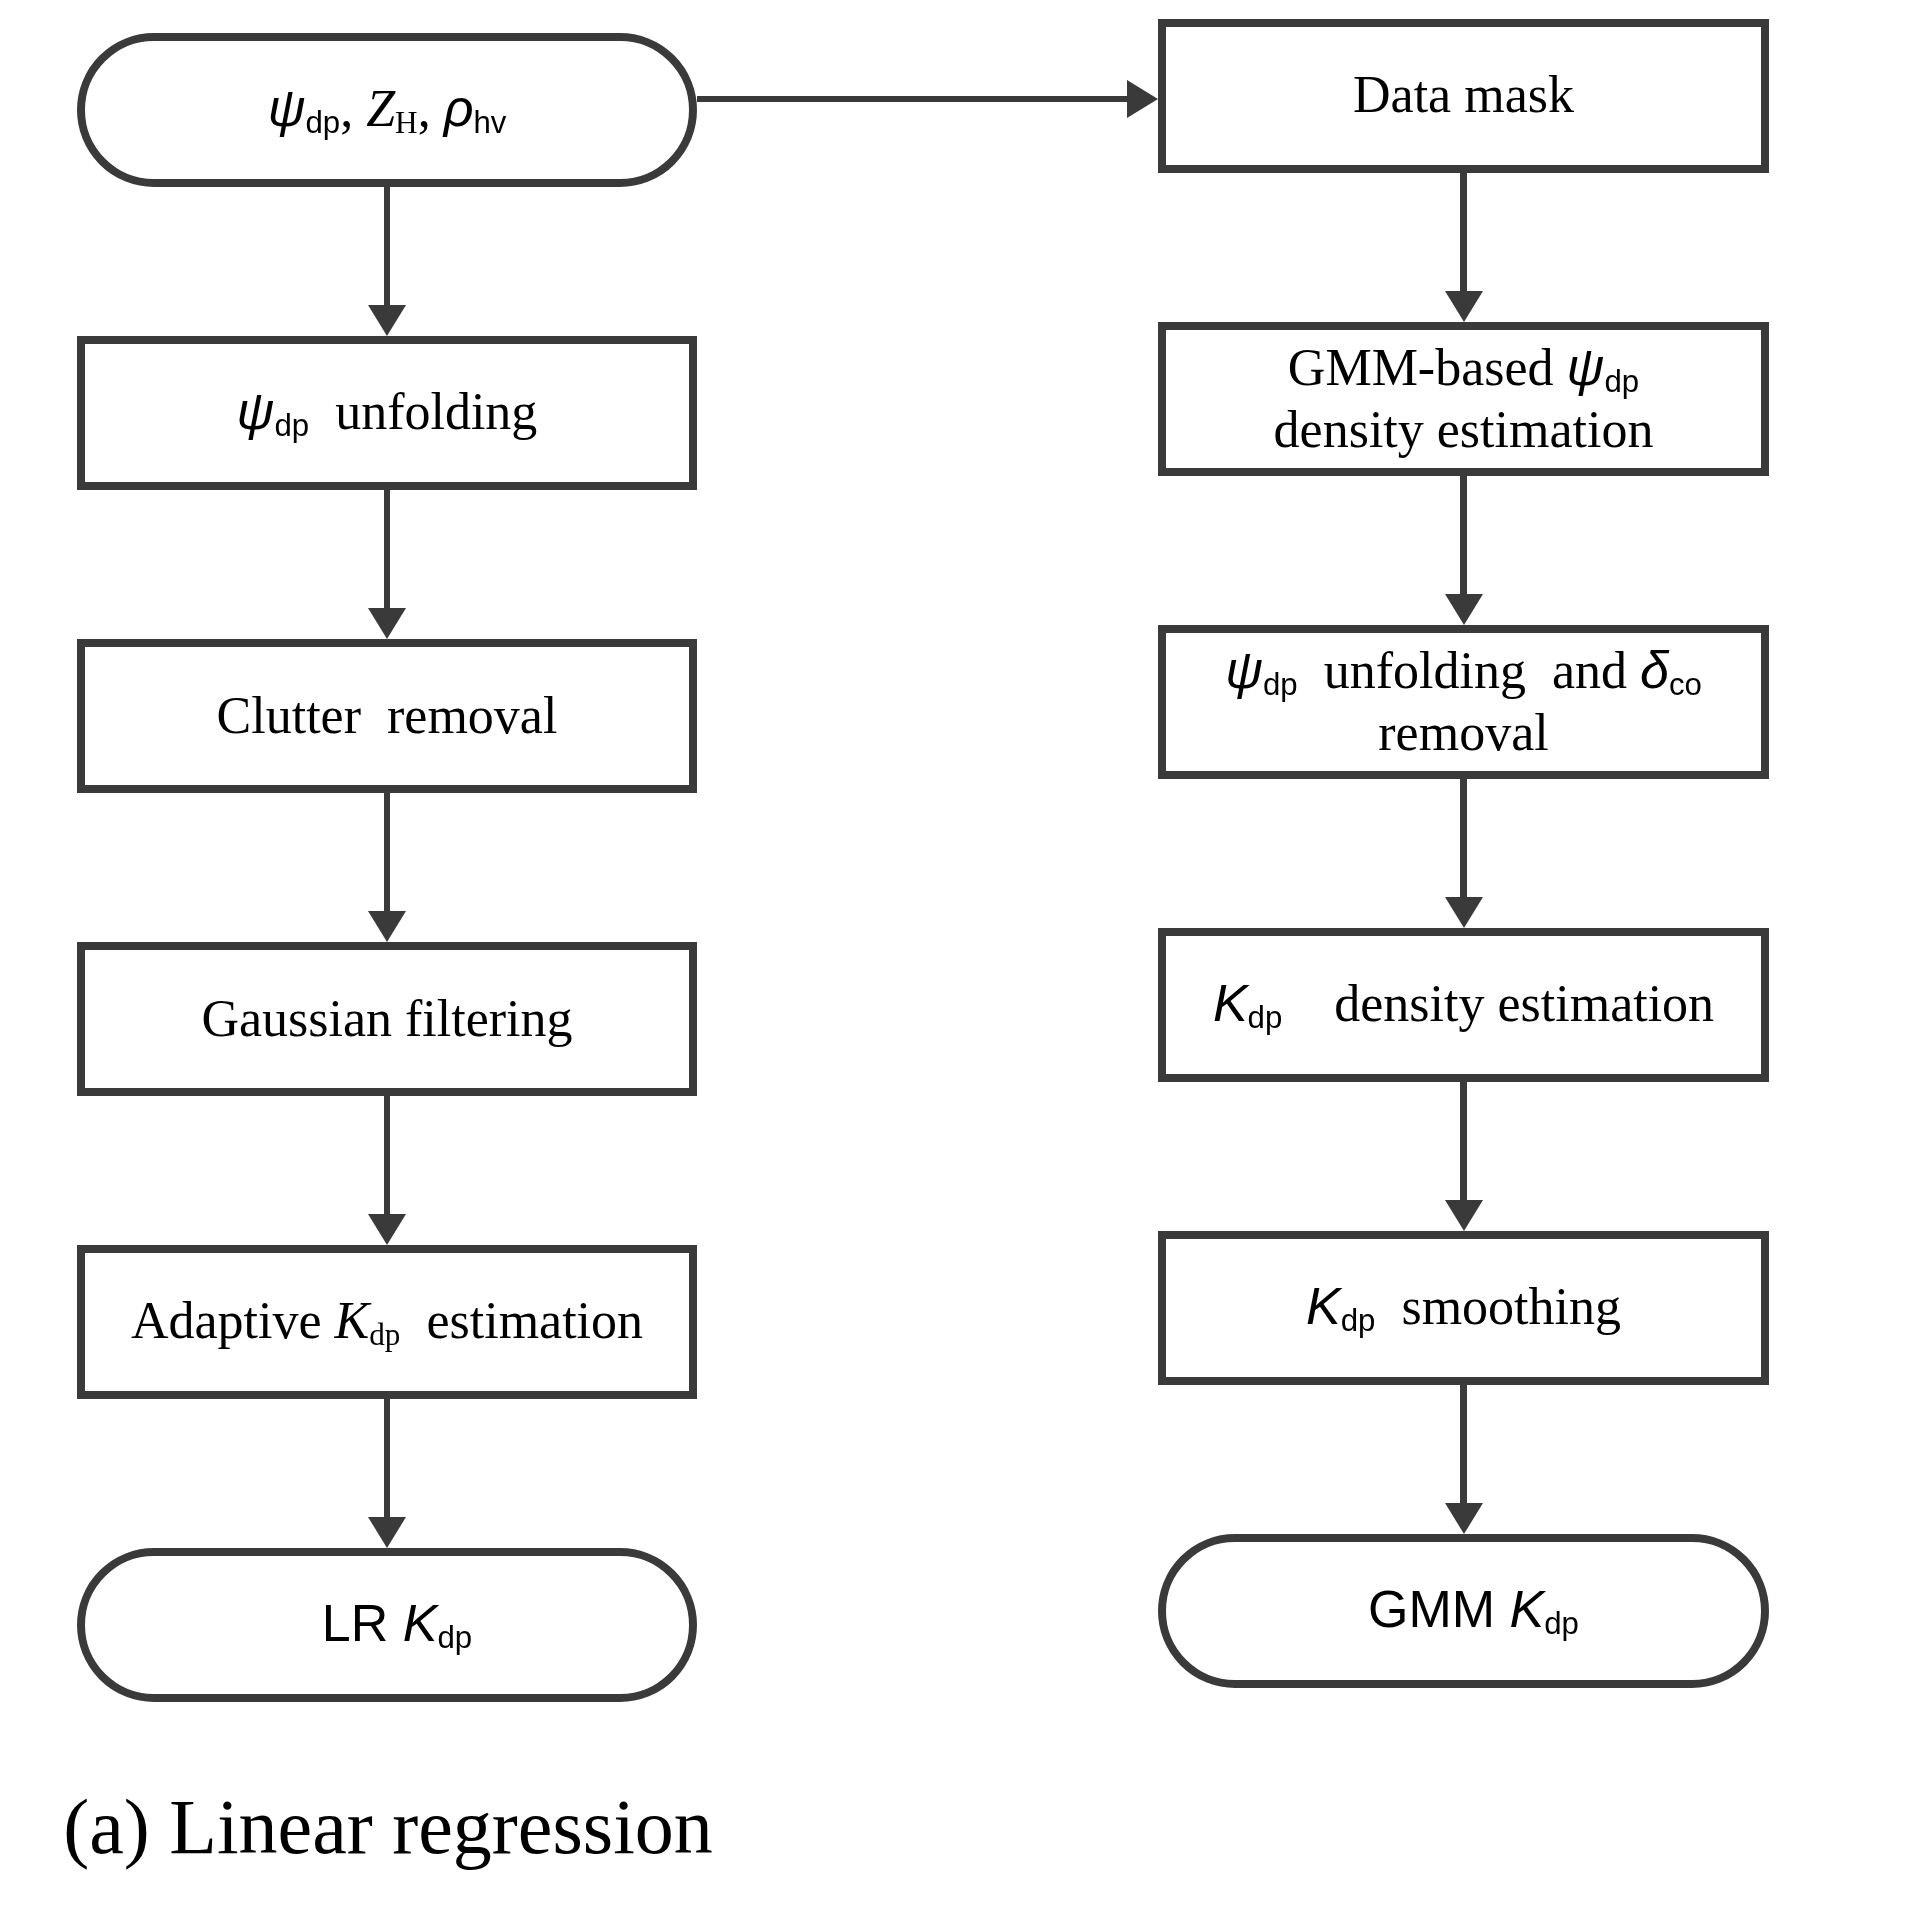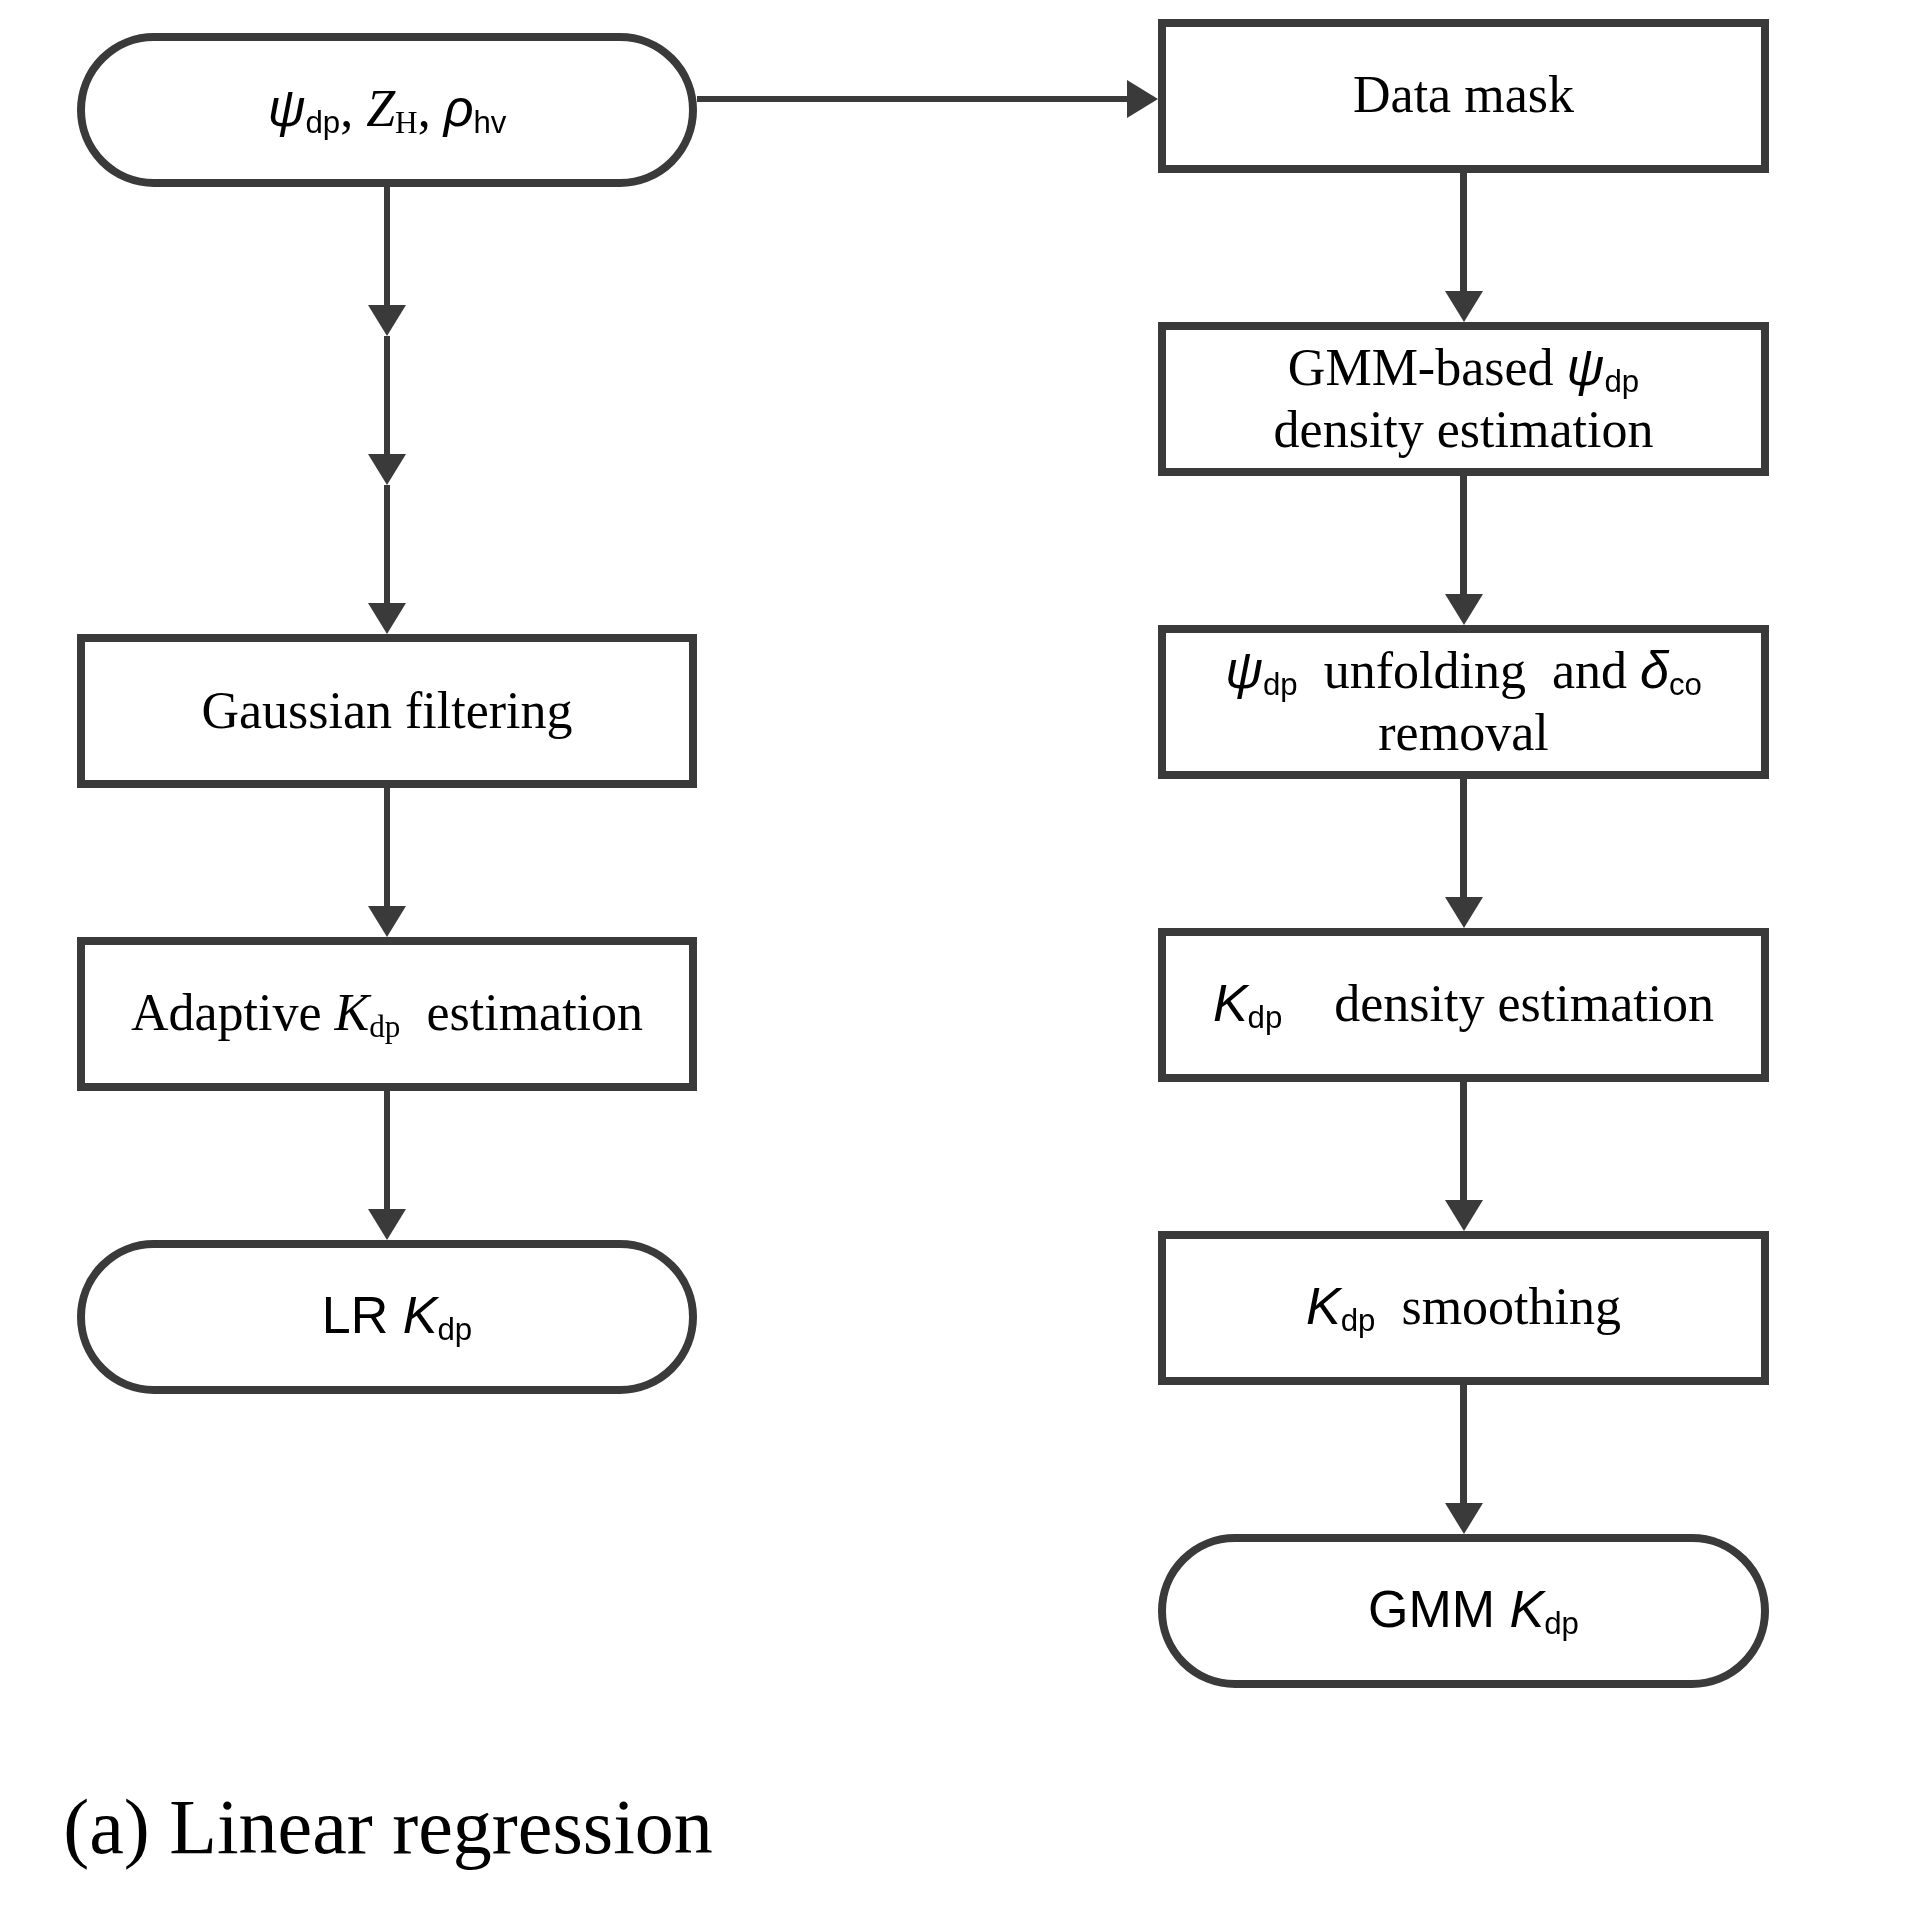--- a/index.html
+++ b/index.html
@@ -91,24 +91,30 @@
 <div class="canvas">
 
   <div class="col col-left">
     <div class="node stadium">
       <span><span class="seg-si">ψ</span><span class="seg-sb">dp</span><span class="seg-r">, </span><span class="seg-i">Z</span><span class="seg-sbr">H</span><span class="seg-r">, </span><span class="seg-si">ρ</span><span class="seg-sb">hv</span></span>
     </div>
     <div class="varrow">
         <span class="line"></span>
         <span class="head"></span>
       </div>
+    <div class="node">
+      <span><span class="seg-si">ψ</span><span class="seg-sb">dp</span><span class="seg-r"> unfolding</span></span>
+    </div>
     <div class="varrow">
         <span class="line"></span>
         <span class="head"></span>
       </div>
+    <div class="node">
+      <span><span class="seg-r">Clutter removal</span></span>
+    </div>
     <div class="varrow">
         <span class="line"></span>
         <span class="head"></span>
       </div>
     <div class="node">
       <span><span class="seg-r">Gaussian filtering</span></span>
     </div>
     <div class="varrow">
         <span class="line"></span>
         <span class="head"></span>

